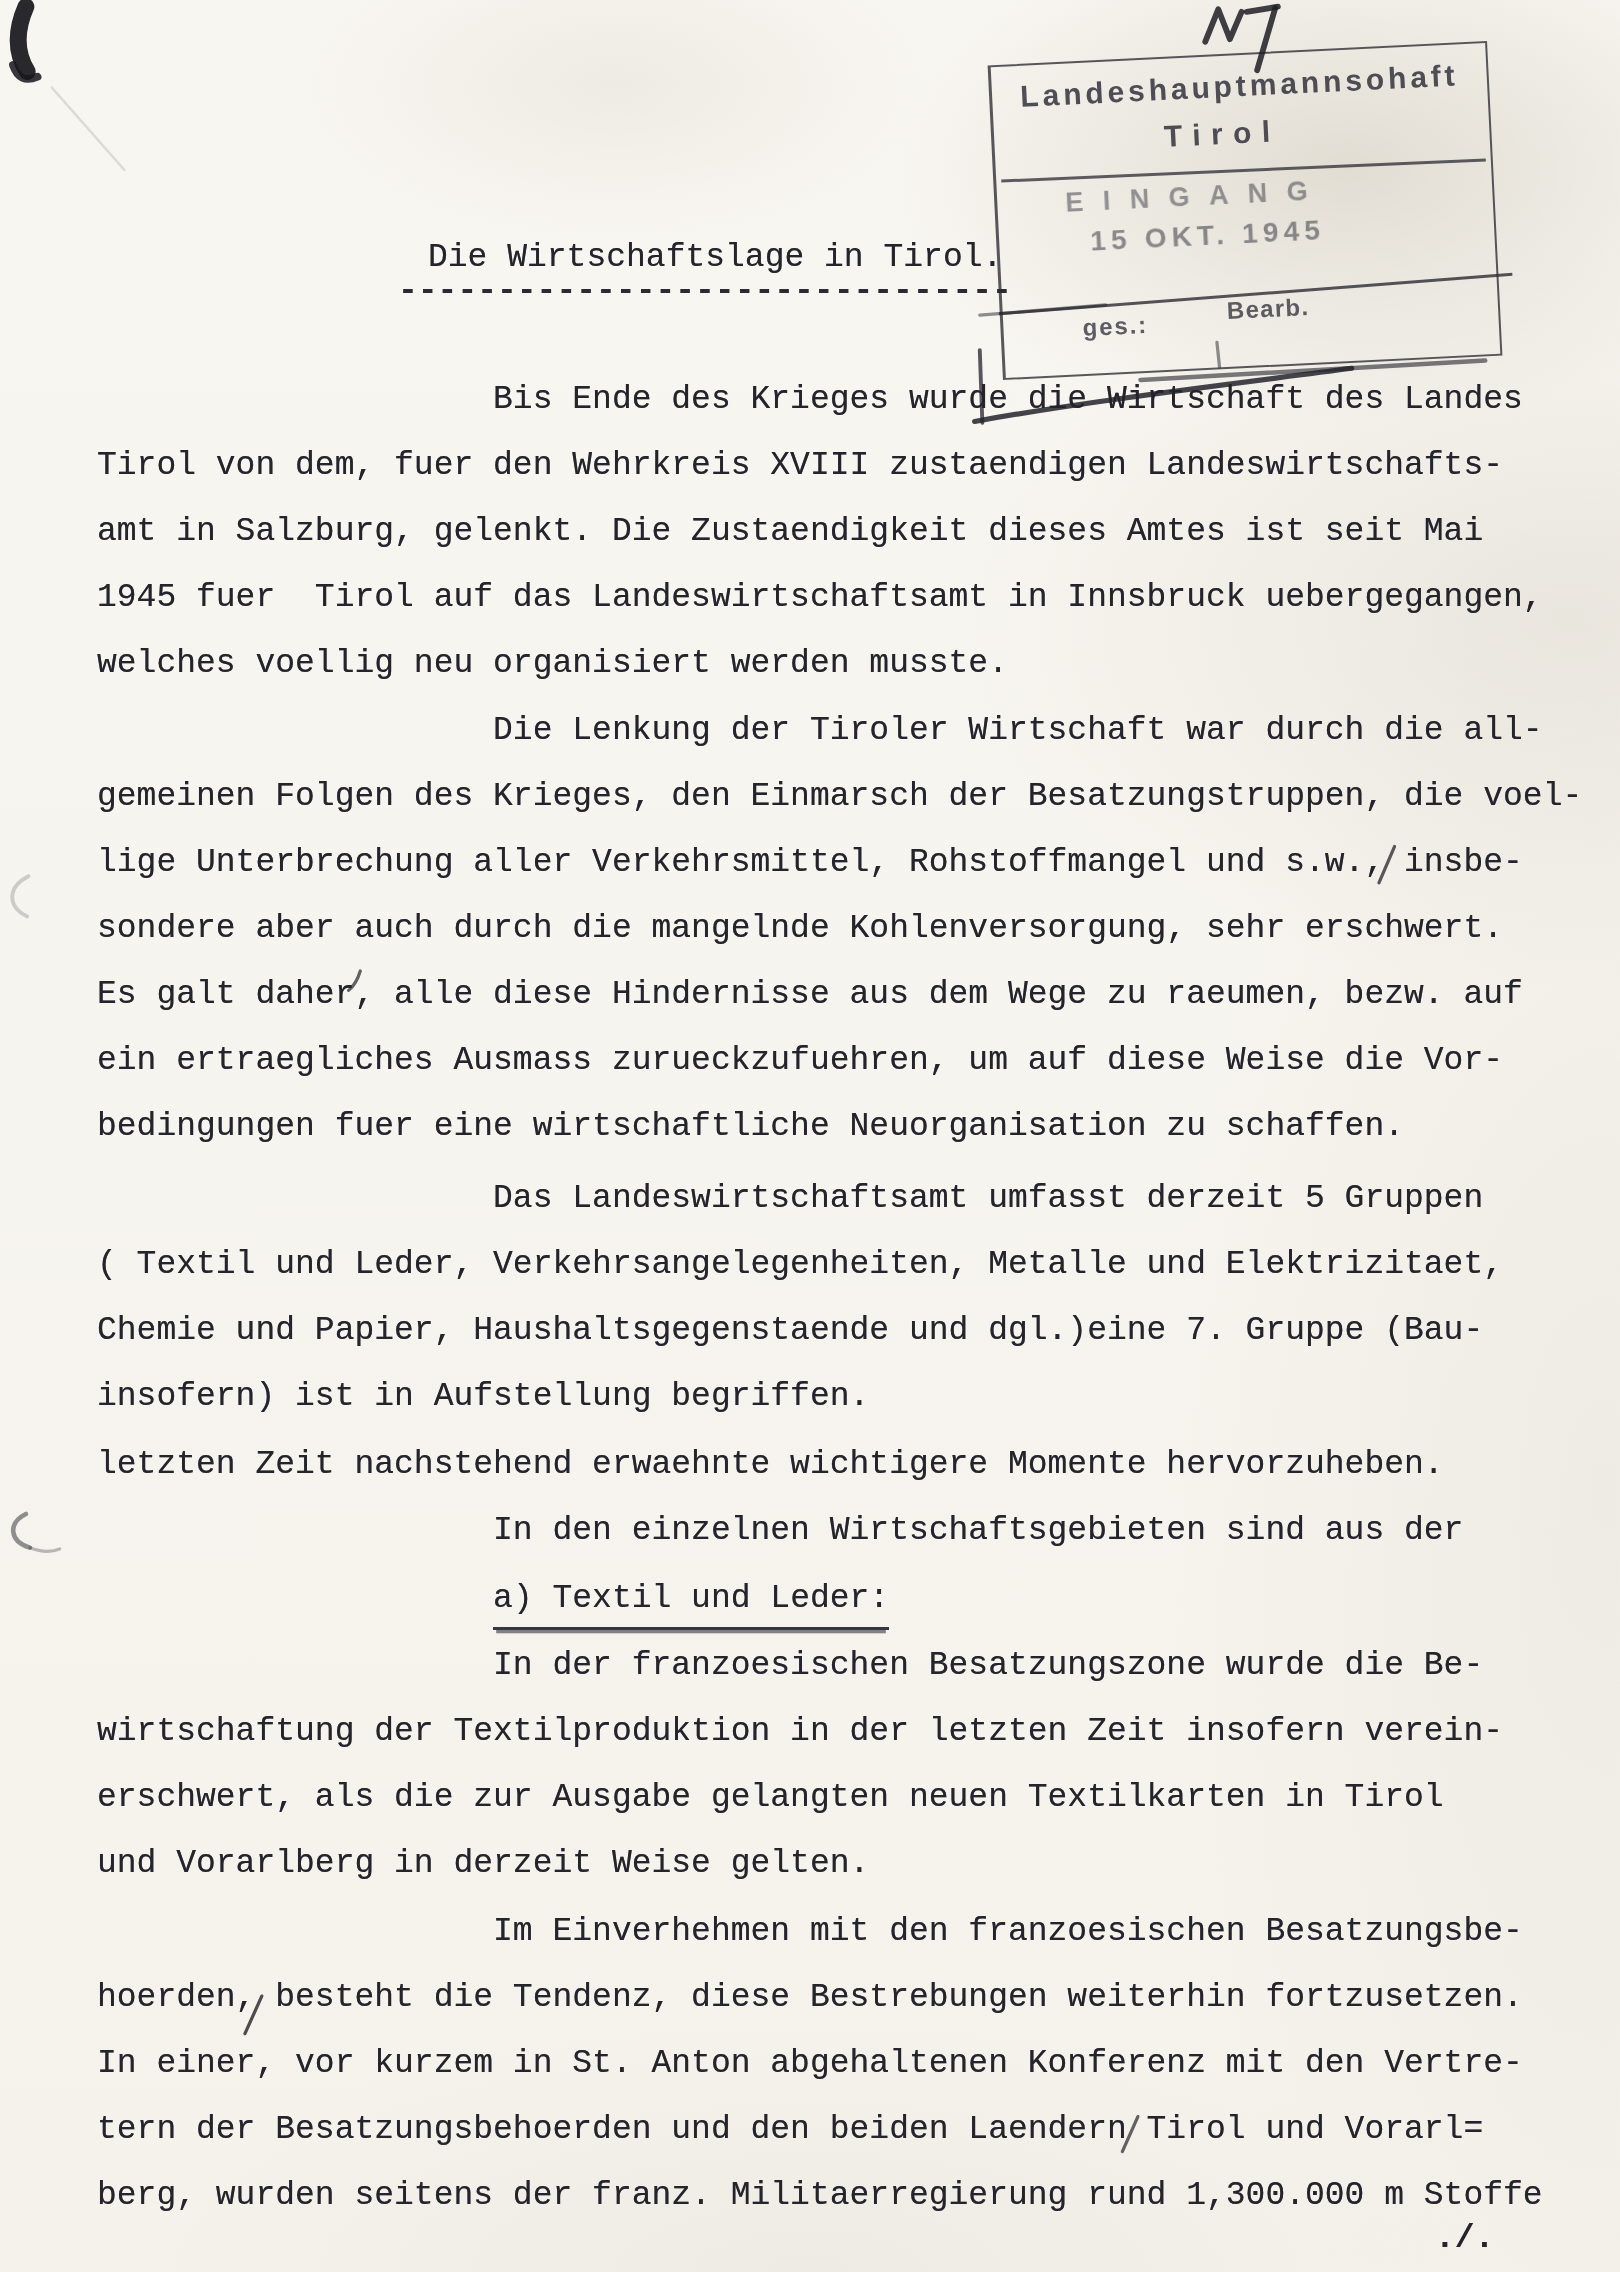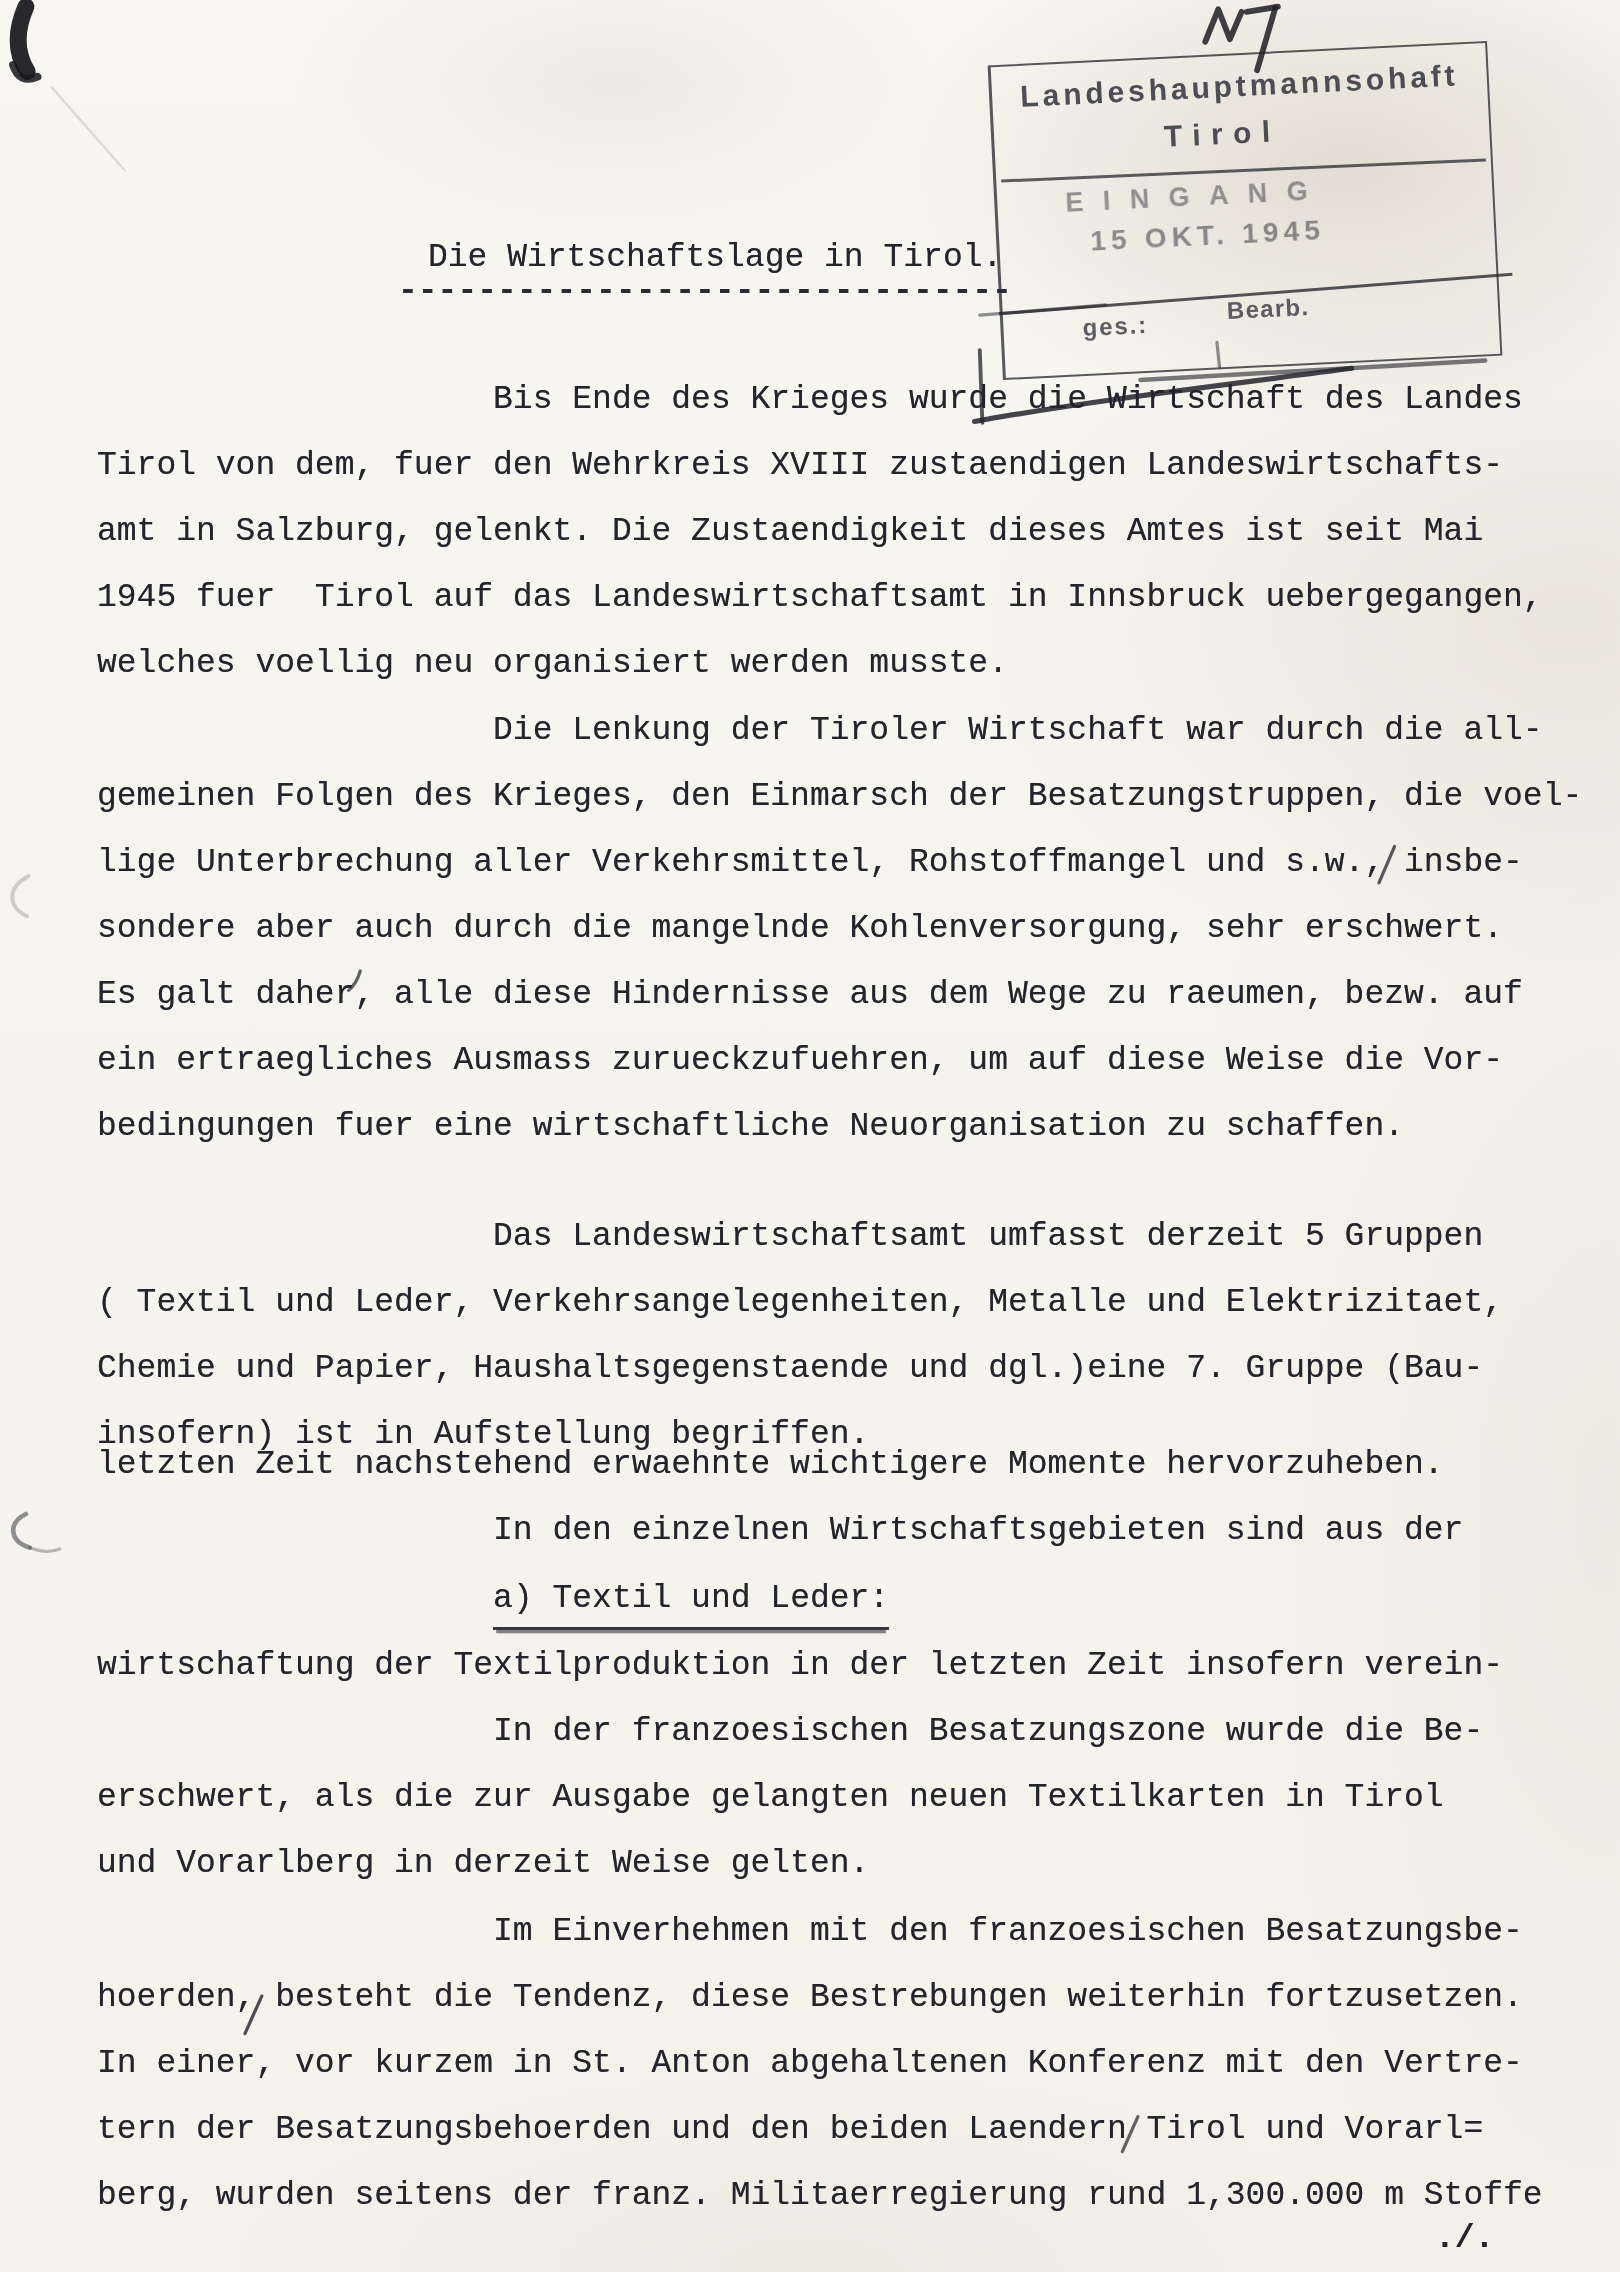--- a/index.html
+++ b/index.html
@@ -58,26 +58,26 @@
 </head>
 <body>
 
 <div class="textlayer">
 
   <div class="type doc-title">Die Wirtschaftslage in Tirol.</div>
   <div class="type dash-row">-------------------------------</div>
 
   <div class="type para" style="top:367px"><div class="tline">                    Bis Ende des Krieges wurde die Wirtschaft des Landes</div><div class="tline">Tirol von dem, fuer den Wehrkreis XVIII zustaendigen Landeswirtschafts-</div><div class="tline">amt in Salzburg, gelenkt. Die Zustaendigkeit dieses Amtes ist seit Mai</div><div class="tline">1945 fuer  Tirol auf das Landeswirtschaftsamt in Innsbruck uebergegangen,</div><div class="tline">welches voellig neu organisiert werden musste.</div></div>
   <div class="type para" style="top:698px"><div class="tline">                    Die Lenkung der Tiroler Wirtschaft war durch die all-</div><div class="tline">gemeinen Folgen des Krieges, den Einmarsch der Besatzungstruppen, die voel-</div><div class="tline">lige Unterbrechung aller Verkehrsmittel, Rohstoffmangel und s.w., insbe-</div><div class="tline">sondere aber auch durch die mangelnde Kohlenversorgung, sehr erschwert.</div><div class="tline">Es galt daher, alle diese Hindernisse aus dem Wege zu raeumen, bezw. auf</div><div class="tline">ein ertraegliches Ausmass zurueckzufuehren, um auf diese Weise die Vor-</div><div class="tline">bedingungen fuer eine wirtschaftliche Neuorganisation zu schaffen.</div></div>
-  <div class="type para" style="top:1204px"><div class="tline">                    Das Landeswirtschaftsamt umfasst derzeit 5 Gruppen</div><div class="tline">( Textil und Leder, Verkehrsangelegenheiten, Metalle und Elektrizitaet,</div><div class="tline">Chemie und Papier, Haushaltsgegenstaende und dgl.)eine 7. Gruppe (Bau-</div><div class="tline">insofern) ist in Aufstellung begriffen.</div></div>
+  <div class="type para" style="top:1166px"><div class="tline">                    Das Landeswirtschaftsamt umfasst derzeit 5 Gruppen</div><div class="tline">( Textil und Leder, Verkehrsangelegenheiten, Metalle und Elektrizitaet,</div><div class="tline">Chemie und Papier, Haushaltsgegenstaende und dgl.)eine 7. Gruppe (Bau-</div><div class="tline">insofern) ist in Aufstellung begriffen.</div></div>
   <div class="type para" style="top:1432px"><div class="tline">letzten Zeit nachstehend erwaehnte wichtigere Momente hervorzuheben.</div><div class="tline">                    In den einzelnen Wirtschaftsgebieten sind aus der</div></div>
 
   <div class="type heading-block"><span>                    </span><span class="heading-underlined">a) Textil und Leder:</span></div>
 
-  <div class="type para" style="top:1633px"><div class="tline">wirtschaftung der Textilproduktion in der letzten Zeit insofern verein-</div><div class="tline">                    In der franzoesischen Besatzungszone wurde die Be-</div><div class="tline">erschwert, als die zur Ausgabe gelangten neuen Textilkarten in Tirol</div><div class="tline">und Vorarlberg in derzeit Weise gelten.</div></div>
+  <div class="type para" style="top:1633px"><div class="tline">                    In der franzoesischen Besatzungszone wurde die Be-</div><div class="tline">wirtschaftung der Textilproduktion in der letzten Zeit insofern verein-</div><div class="tline">erschwert, als die zur Ausgabe gelangten neuen Textilkarten in Tirol</div><div class="tline">und Vorarlberg in derzeit Weise gelten.</div></div>
   <div class="type para" style="top:1899px"><div class="tline">                    Im Einverhehmen mit den franzoesischen Besatzungsbe-</div><div class="tline">hoerden, besteht die Tendenz, diese Bestrebungen weiterhin fortzusetzen.</div><div class="tline">In einer, vor kurzem in St. Anton abgehaltenen Konferenz mit den Vertre-</div><div class="tline">tern der Besatzungsbehoerden und den beiden Laendern Tirol und Vorarl=</div><div class="tline">berg, wurden seitens der franz. Militaerregierung rund 1,300.000 m Stoffe</div></div>
 
   <div class="type footer-mark">./.</div>
 </div>
 
 <div class="stamp">
   <div class="r1">Landeshauptmannsohaft</div>
   <div class="r2">Tirol</div>
   <div class="rule1"></div>
   <div class="r3">EINGANG</div>

